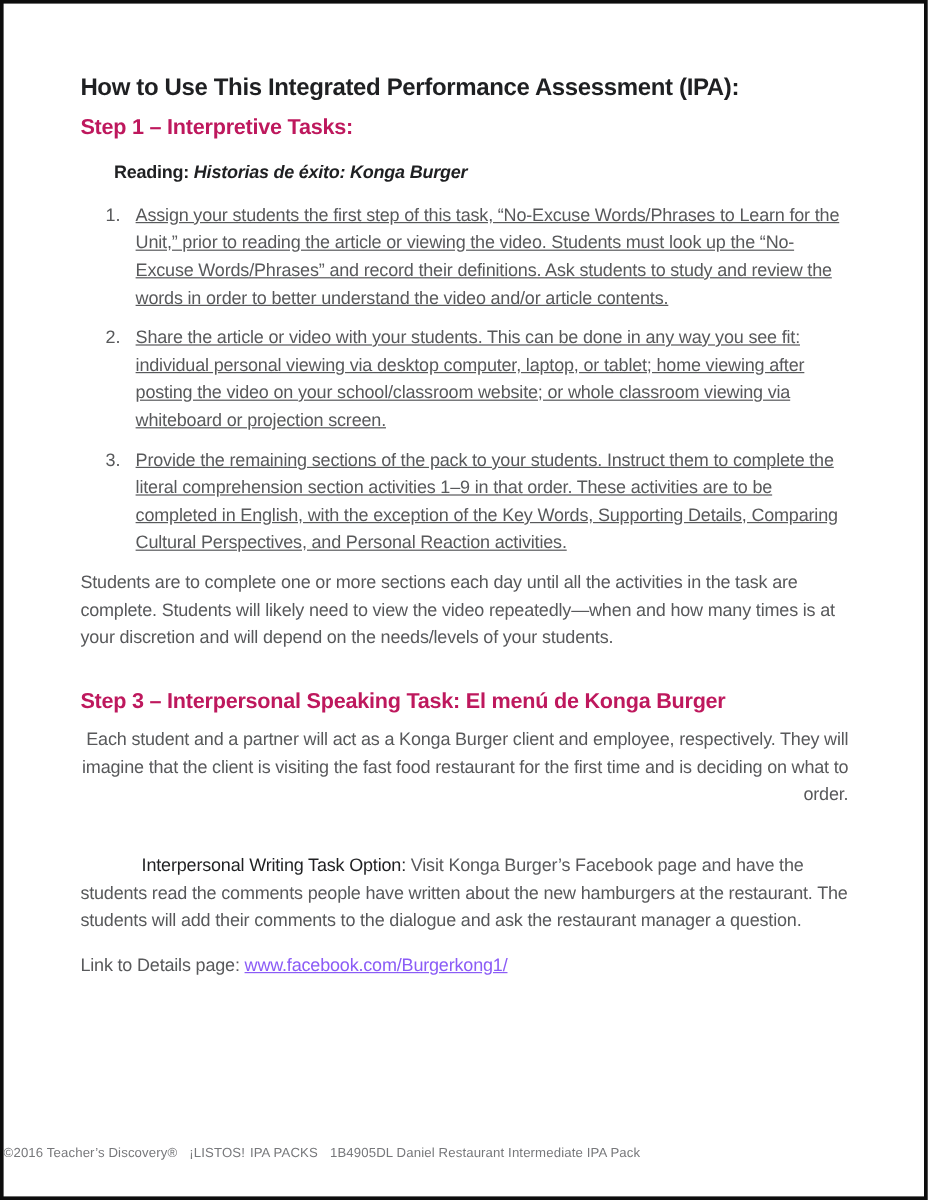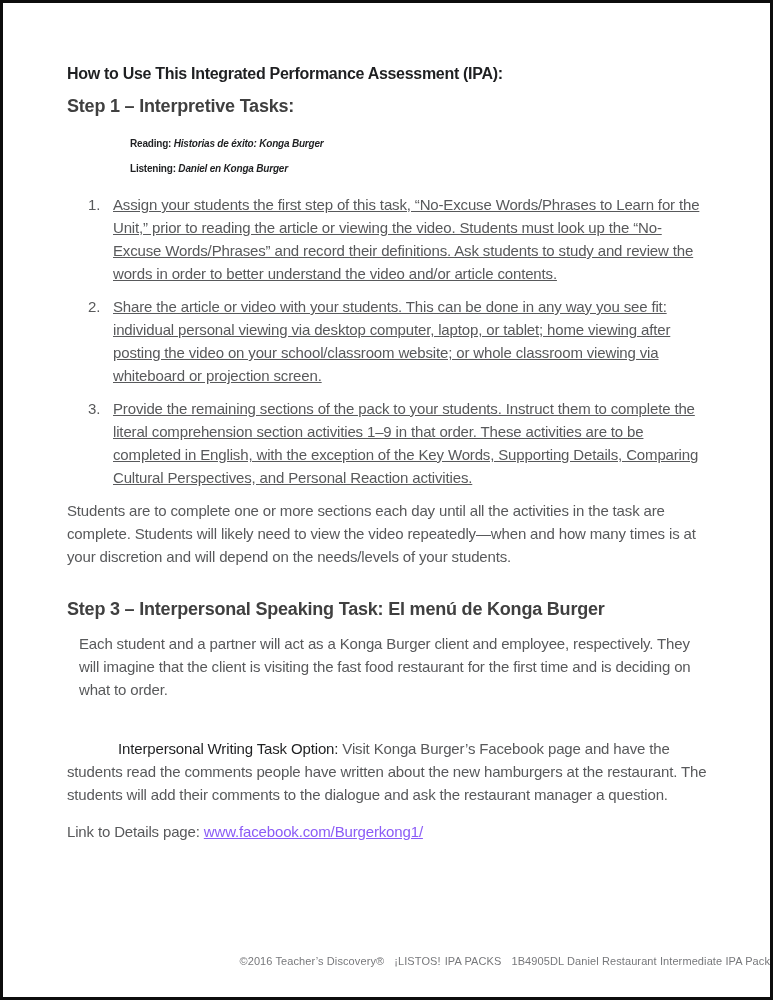--- a/index.html
+++ b/index.html
@@ -13,41 +13,41 @@
     font-family: "Liberation Sans", sans-serif;
     overflow: hidden;
   }
   .content {
     padding: 57px 63px 0 64px;
     width: 640px;
     box-sizing: content-box;
   }
   .title {
     margin: 0 0 8px 0;
-    font-size: 16px;
+    font-size: 20px;
     line-height: 27px;
     font-weight: bold;
     letter-spacing: -0.3px;
     color: #1f2022;
     white-space: nowrap;
   }
   .step-heading {
     margin: 0;
     font-size: 18px;
     line-height: 22px;
     font-weight: bold;
     letter-spacing: -0.2px;
-    color: #404040;
+    color: #be185d;
   }
   .step1-heading { margin-bottom: 14px; }
   .step2-heading { margin-top: 30px; margin-bottom: 10px; }
   .italic { }
   .media-lines {
-    margin: 0 0 12px 63px;
-    font-size: 10px;
+    margin: 0 0 12px 28px;
+    font-size: 15px;
     line-height: 25px;
     font-weight: bold;
     color: #1f2022;
     letter-spacing: -0.2px;
   }
   .media-title { font-style: italic; }
   .body-text {
     font-size: 15px;
     line-height: 23px;
     letter-spacing: -0.15px;
@@ -59,57 +59,56 @@
     padding-left: 21px;
     margin-bottom: 10px;
   }
   .list-marker {
     flex: 0 0 25px;
     color: #58595b;
   }
   .list-text { flex: 1 1 auto; text-decoration: underline; }
   .para { margin: 0 0 10px 0; }
   .para-pacing { margin-bottom: 16px; }
-  .step2-intro { margin: 12px; }
+  .step2-intro { margin: 0; text-align: right; }
   .writing-option {
     margin: 36px 0 14px 0;
     text-indent: 51px;
   }
   .writing-option-label { font-weight: normal; color: #1f2022; }
   .link-line { margin: 0; line-height: 24px; }
   .facebook-link {
     color: #8b5cf6;
   }
   .footer {
     position: absolute;
     top: 951px;
     left: 0;
     width: 100%;
-    text-align: right;
+    text-align: left;
     font-size: 11px;
     line-height: 14px;
     color: #77787b;
     letter-spacing: 0.1px;
   }
   .footer .gap-left { margin-left: 10px; }
   .footer .gap-small { margin-left: 4px; }
 </style>
 </head>
 <body>
 
 <div class="page">
   <div class="content">
 
     <h1 class="title">How to Use This Integrated Performance Assessment (IPA):</h1>
 
     <h2 class="step-heading step1-heading">Step 1 – Interpretive Tasks:</h2>
 
     <div class="media-lines">
       <div><span>Reading: </span><span class="media-title">Historias de éxito: Konga Burger</span></div>
-      <div><span>Listening: </span><span class="media-title">Daniel en Konga Burger</span></div>
     </div>
 
     <div class="instruction-list body-text">
       <div class="list-item">
         <span class="list-marker">1.</span>
         <span class="list-text">Assign your students the first step of this task, “No-Excuse Words/Phrases to Learn for the Unit,” prior to reading the article or viewing the video. Students must look up the “No-Excuse Words/Phrases” and record their definitions. Ask students to study and review the words in order to better understand the video and/or article contents.</span>
       </div>
       <div class="list-item">
         <span class="list-marker">2.</span>
         <span class="list-text">Share the article or video with your students. This can be done in any way you see fit: individual personal viewing via desktop computer, laptop, or tablet; home viewing after posting the video on your school/classroom website; or whole classroom viewing via whiteboard or projection screen.</span>

